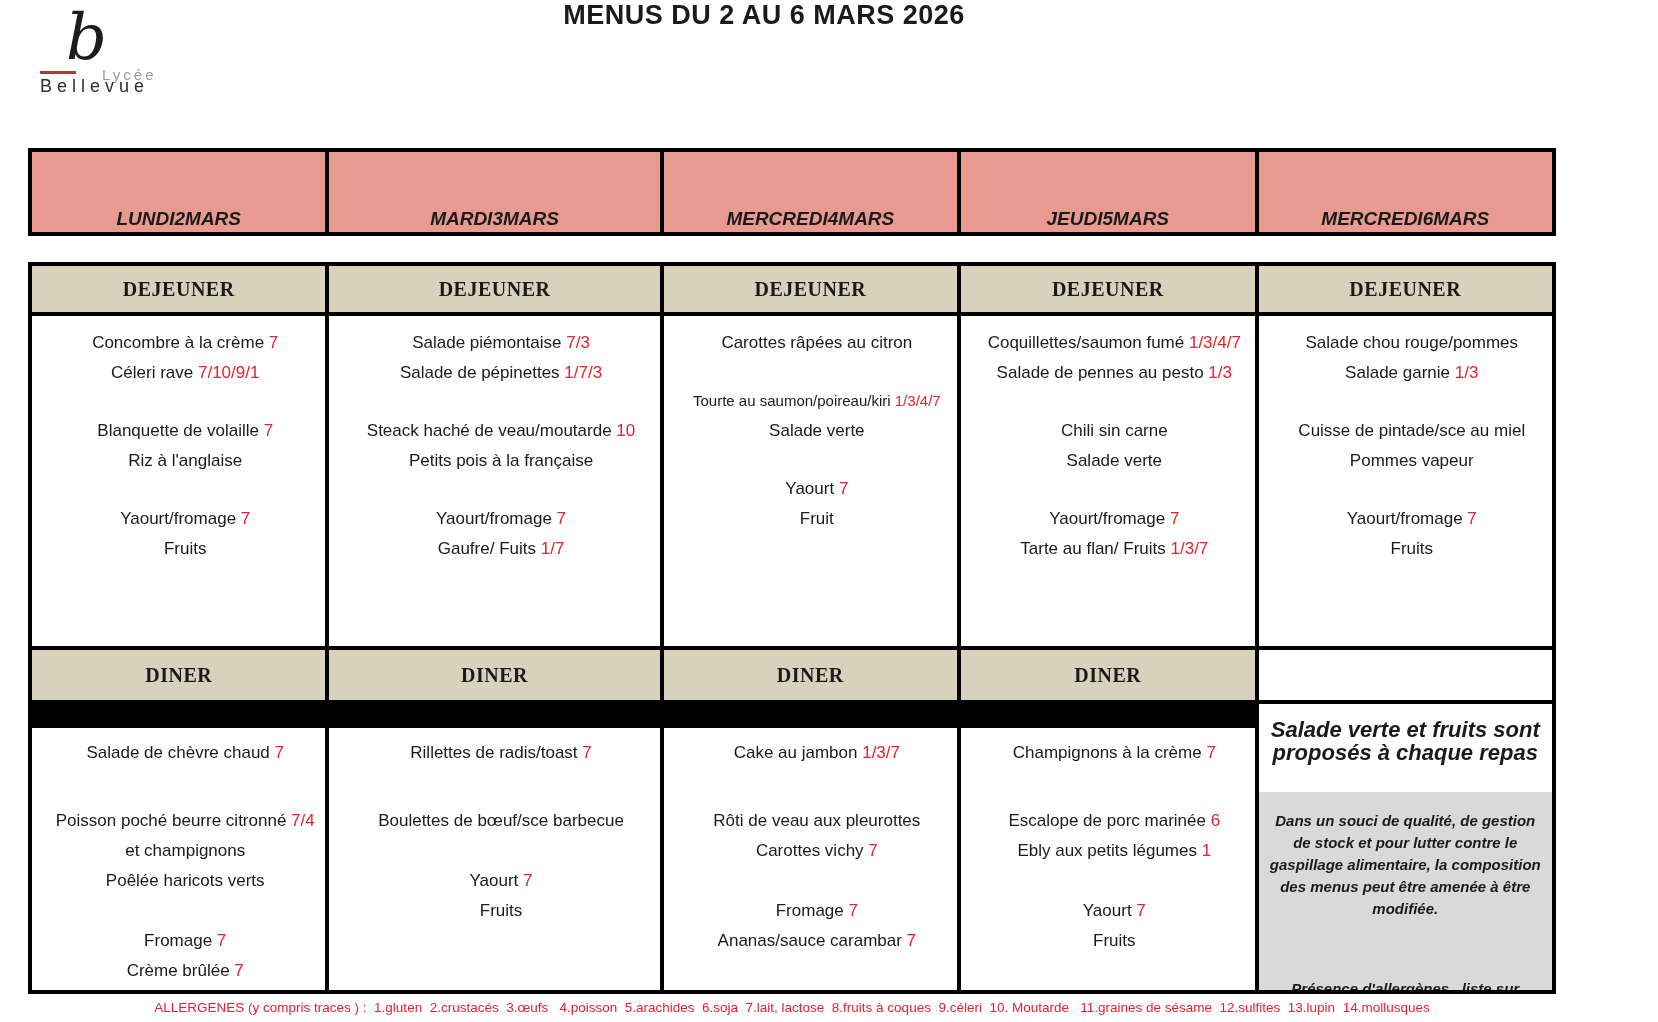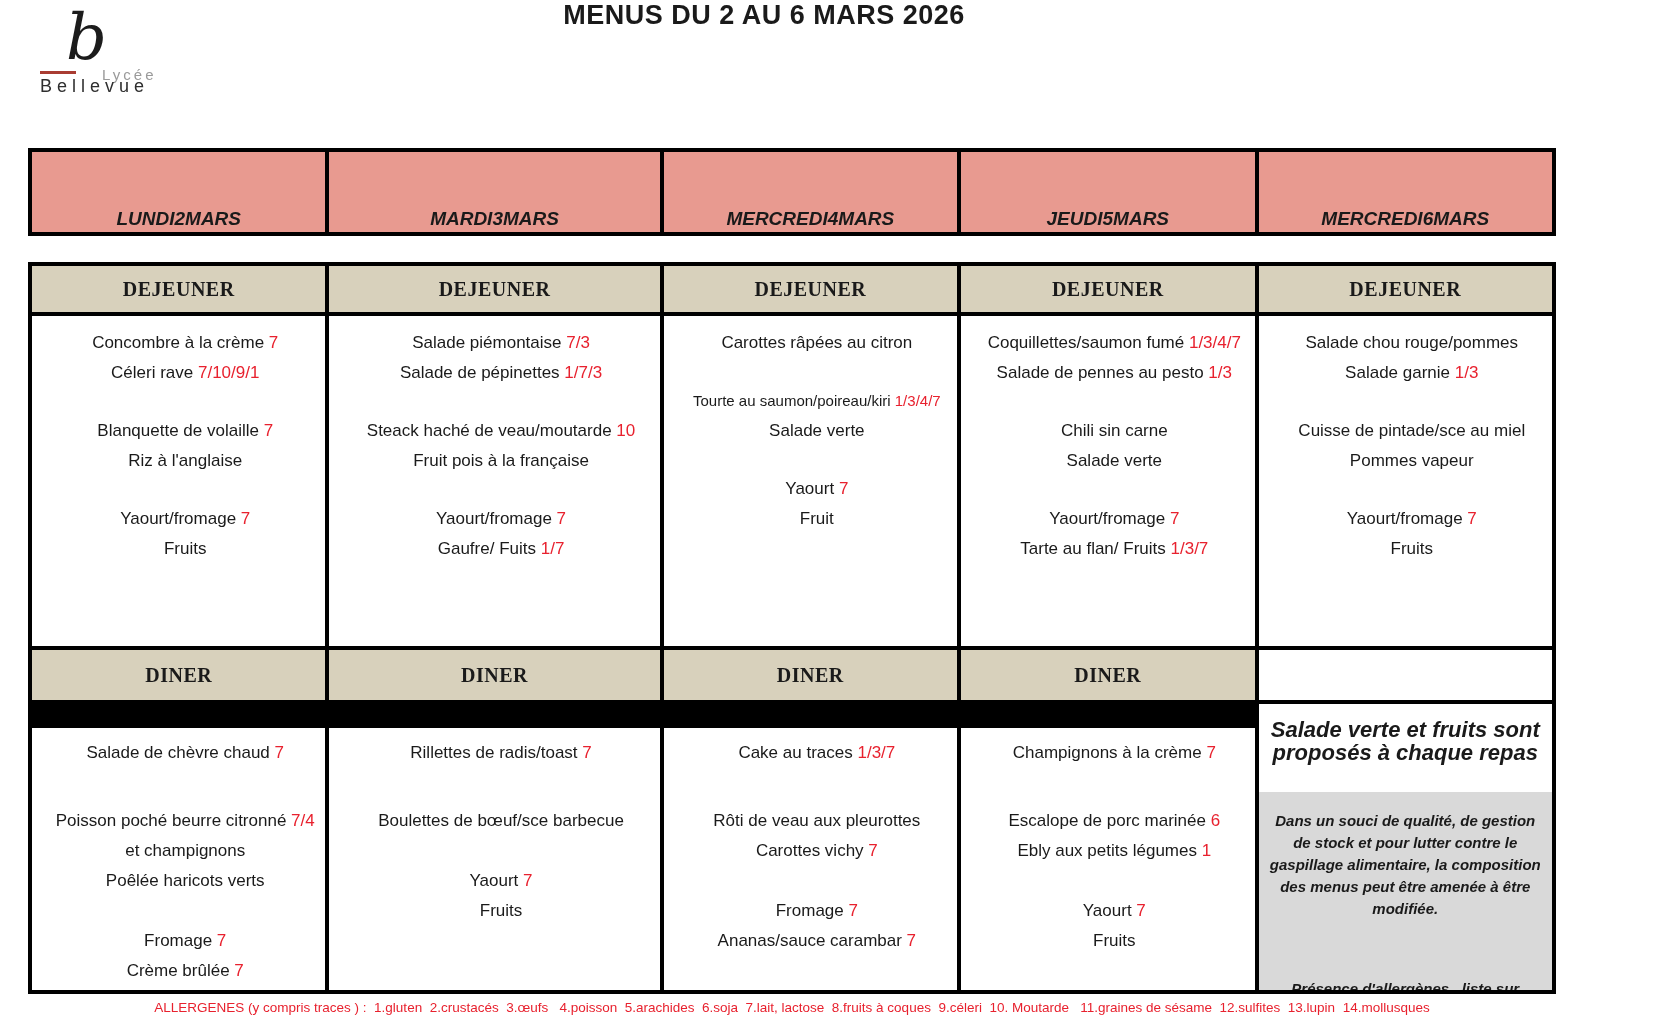--- a/index.html
+++ b/index.html
@@ -123,21 +123,21 @@
         <div class="line"><span class="t">Fruits</span></div>
       </div>
     </div>
     <div class="cell lunch">
       <div class="group">
         <div class="line"><span class="t">Salade piémontaise</span><span class="c"> 7/3</span></div>
         <div class="line"><span class="t">Salade de pépinettes</span><span class="c"> 1/7/3</span></div>
       </div>
       <div class="group">
         <div class="line"><span class="t">Steack haché de veau/moutarde</span><span class="c"> 10</span></div>
-        <div class="line"><span class="t">Fruit pois à la française</span></div>
+        <div class="line"><span class="t">Petits pois à la française</span></div>
       </div>
       <div class="group">
         <div class="line"><span class="t">Yaourt/fromage</span><span class="c"> 7</span></div>
         <div class="line"><span class="t">Gaufre/ Fuits</span><span class="c"> 1/7</span></div>
       </div>
     </div>
     <div class="cell lunch">
       <div class="group">
         <div class="line"><span class="t">Carottes râpées au citron</span></div>
       </div>
@@ -204,21 +204,21 @@
       <div class="group">
         <div class="line"><span class="t">Boulettes de bœuf/sce barbecue</span></div>
       </div>
       <div class="group">
         <div class="line"><span class="t">Yaourt</span><span class="c"> 7</span></div>
         <div class="line"><span class="t">Fruits</span></div>
       </div>
     </div>
     <div class="cell dinner">
       <div class="group">
-        <div class="line"><span class="t">Cake au traces</span><span class="c"> 1/3/7</span></div>
+        <div class="line"><span class="t">Cake au jambon</span><span class="c"> 1/3/7</span></div>
       </div>
       <div class="group">
         <div class="line"><span class="t">Rôti de veau aux pleurottes</span></div>
         <div class="line"><span class="t">Carottes vichy</span><span class="c"> 7</span></div>
       </div>
       <div class="group">
         <div class="line"><span class="t">Fromage</span><span class="c"> 7</span></div>
         <div class="line"><span class="t">Ananas/sauce carambar</span><span class="c"> 7</span></div>
       </div>
     </div>

